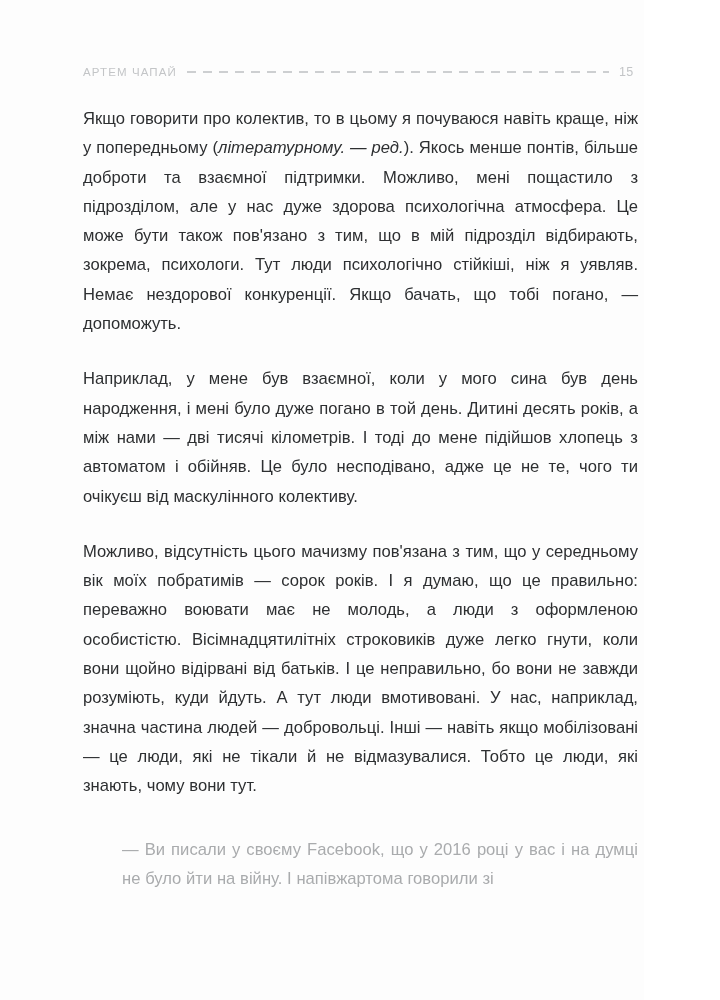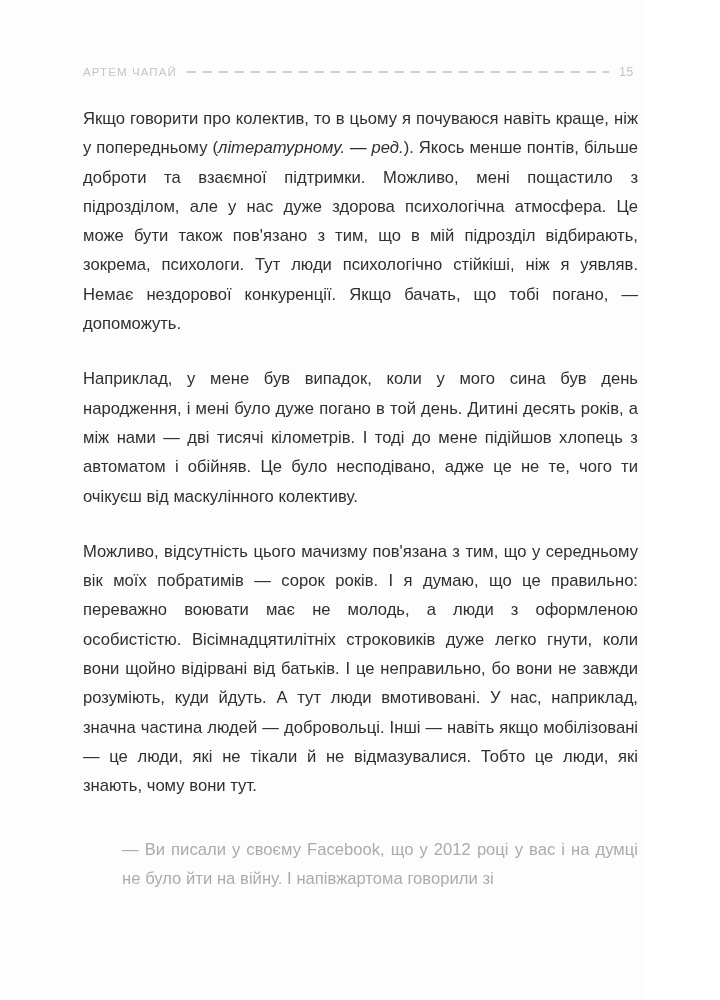--- a/index.html
+++ b/index.html
@@ -110,26 +110,26 @@
   </div>
 
   <div class="text-column">
 
 
     <p class="para">
       <span>Якщо говорити про колектив, то в цьому я почуваюся навіть краще, ніж у попередньому (</span><span class="ital">літературному. — ред.</span><span>). Якось менше понтів, більше доброти та взаємної підтримки. Можливо, мені пощастило з підрозділом, але у нас дуже здорова психологічна атмосфера. Це може бути також пов'язано з тим, що в мій підрозділ відбирають, зокрема, психологи. Тут люди психологічно стійкіші, ніж я уявляв. Немає нездорової конкуренції. Якщо бачать, що тобі погано, — допоможуть.</span>
     </p>
 
     <p class="para">
-      <span>Наприклад, у мене був випадок, коли у мого сина був день народження, і мені було дуже погано в той день. Дитині десять років, а між нами — дві тисячі кілометрів. І тоді до мене підійшов хлопець з автоматом і обійняв. Це було несподівано, адже це не те, чого ти очікуєш від маскулінного колективу.</span>
+      <span>Наприклад, у мене був взаємної, коли у мого сина був день народження, і мені було дуже погано в той день. Дитині десять років, а між нами — дві тисячі кілометрів. І тоді до мене підійшов хлопець з автоматом і обійняв. Це було несподівано, адже це не те, чого ти очікуєш від маскулінного колективу.</span>
     </p>
 
     <p class="para">
       <span>Можливо, відсутність цього мачизму пов'язана з тим, що у середньому вік моїх побратимів — сорок років. І я думаю, що це правильно: переважно воювати має не молодь, а люди з оформленою особистістю. Вісімнадцятилітніх строковиків дуже легко гнути, коли вони щойно відірвані від батьків. І це неправильно, бо вони не завжди розуміють, куди йдуть. А тут люди вмотивовані. У нас, наприклад, значна частина людей — добровольці. Інші — навіть якщо мобілізовані — це люди, які не тікали й не відмазувалися. Тобто це люди, які знають, чому вони тут.</span>
     </p>
 
     <p class="para para--question">
-      <span>— Ви писали у своєму Facebook, що у 2012 році у вас і на думці не було йти на війну. І напівжартома говорили зі</span>
+      <span>— Ви писали у своєму Facebook, що у 2016 році у вас і на думці не було йти на війну. І напівжартома говорили зі</span>
     </p>
 
   </div>
 
 </div>
 
 </body></html>

